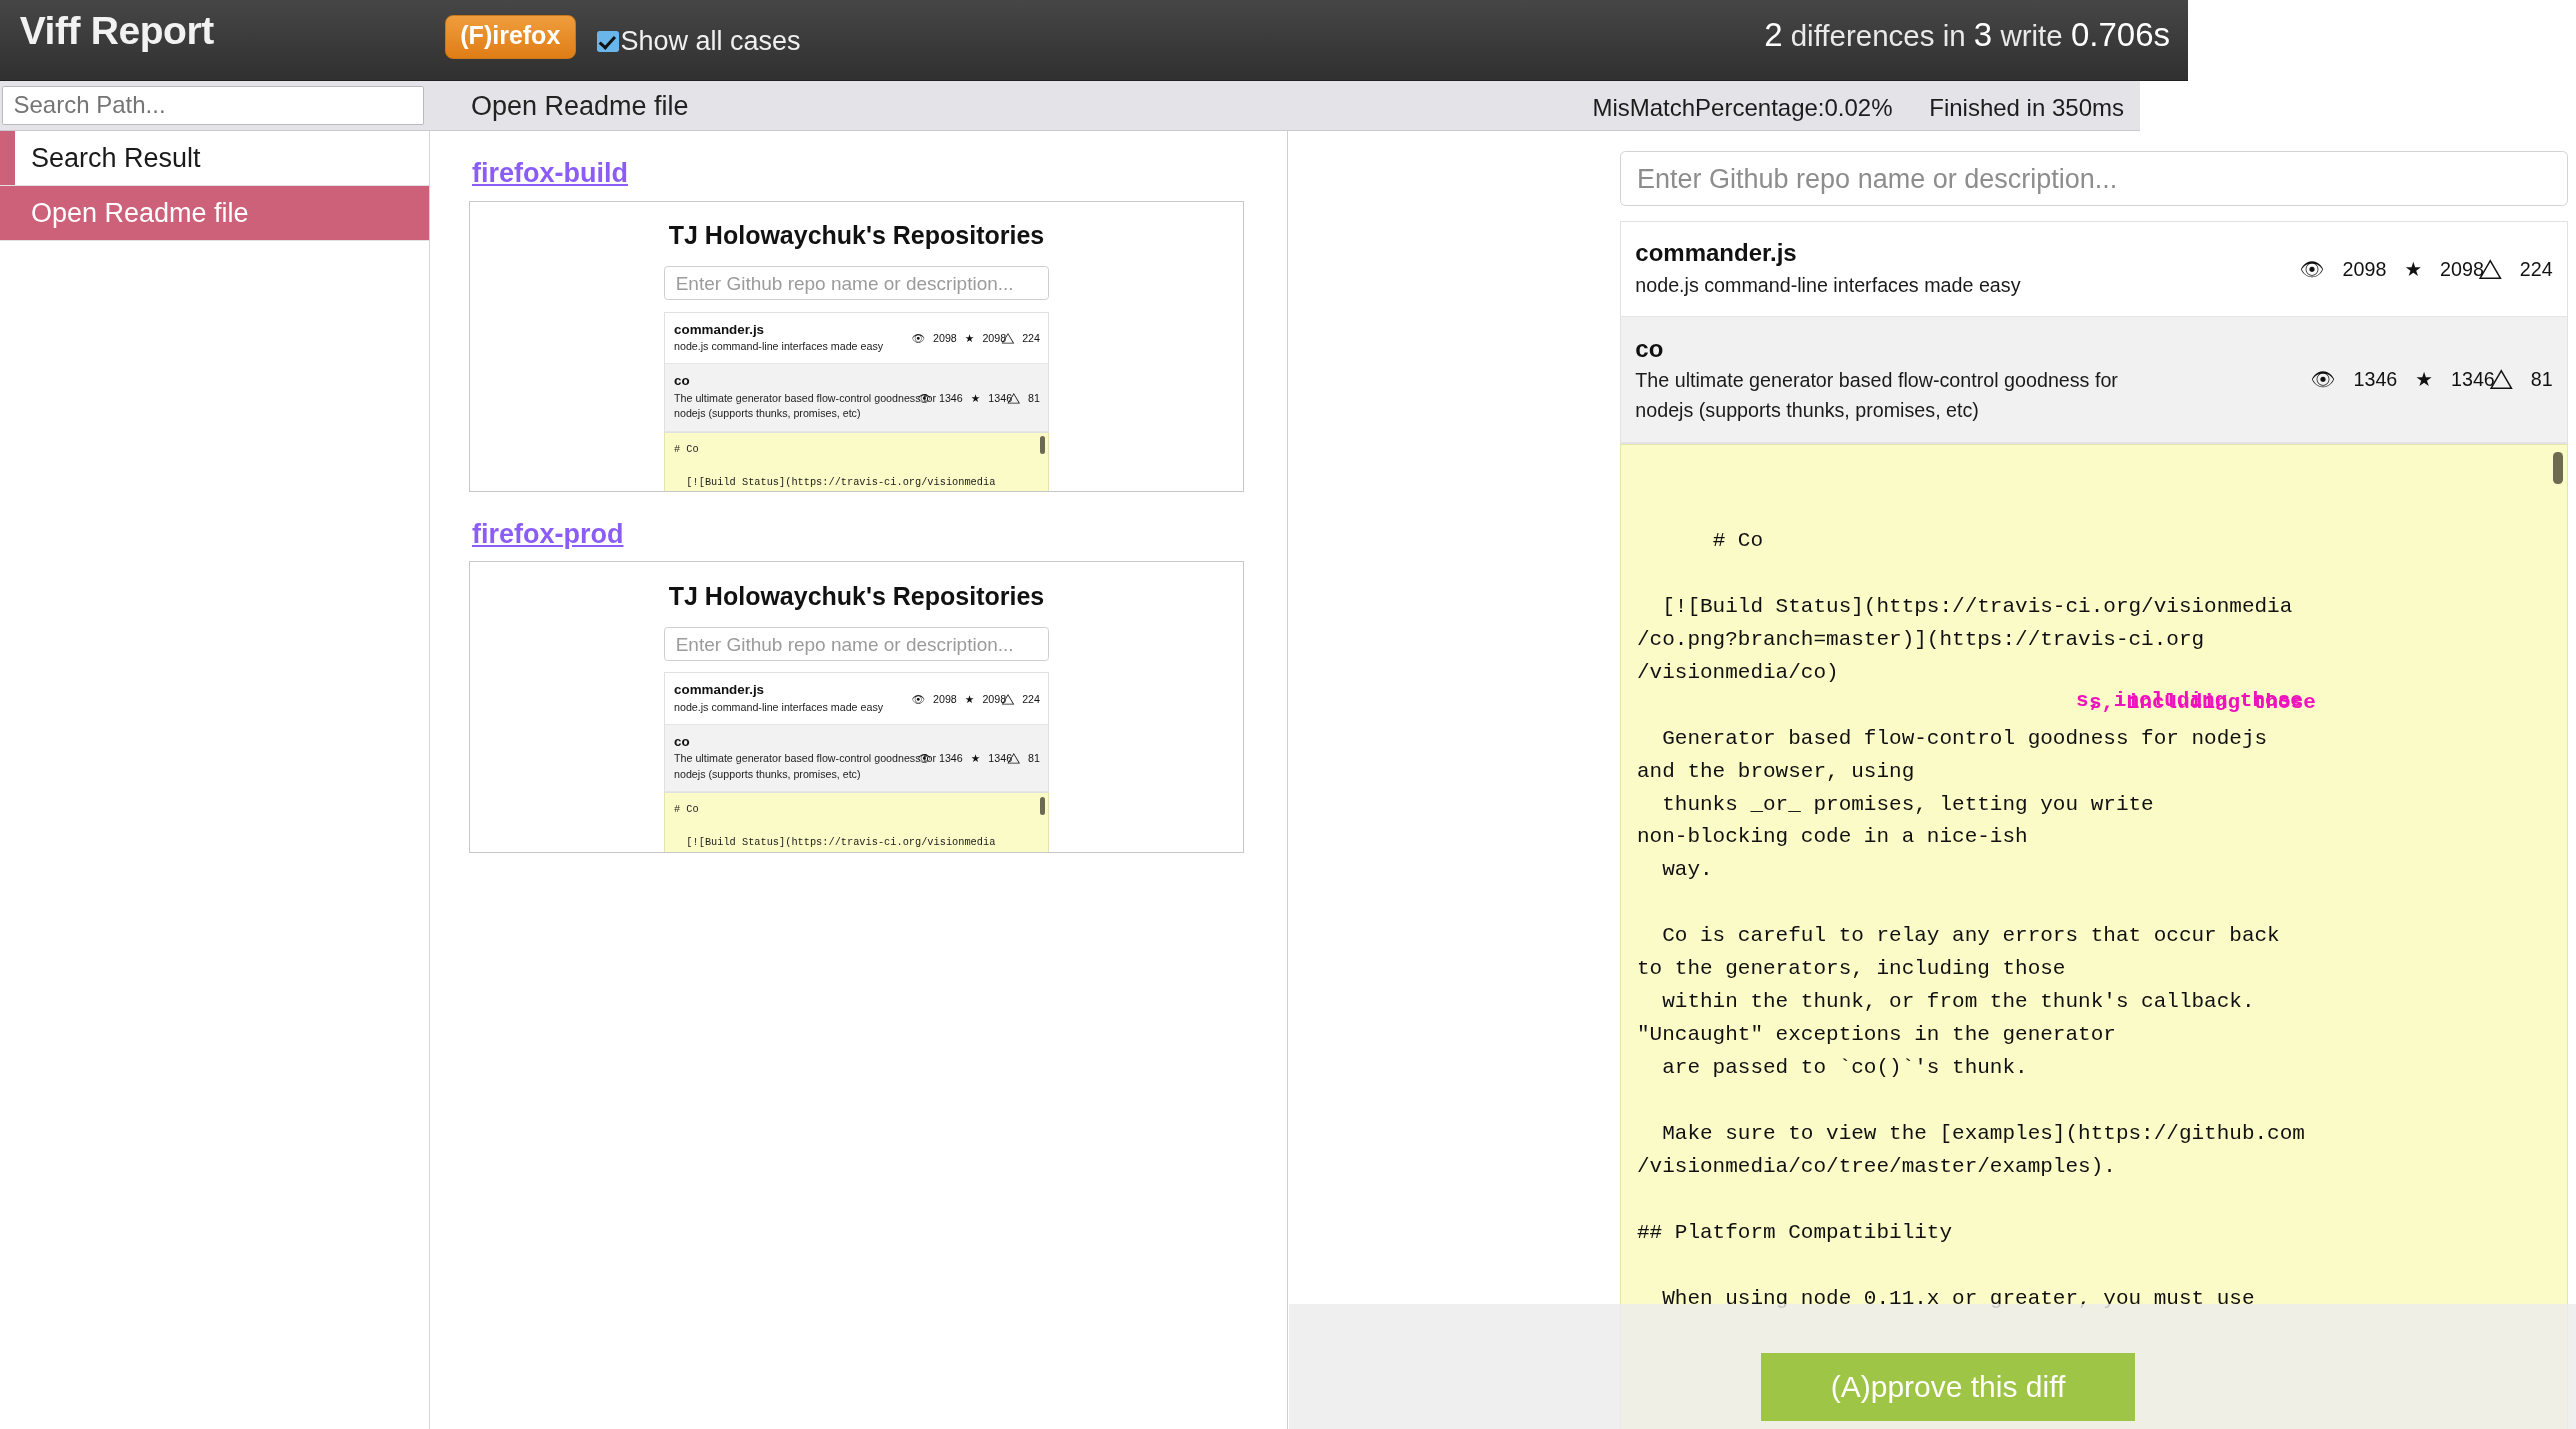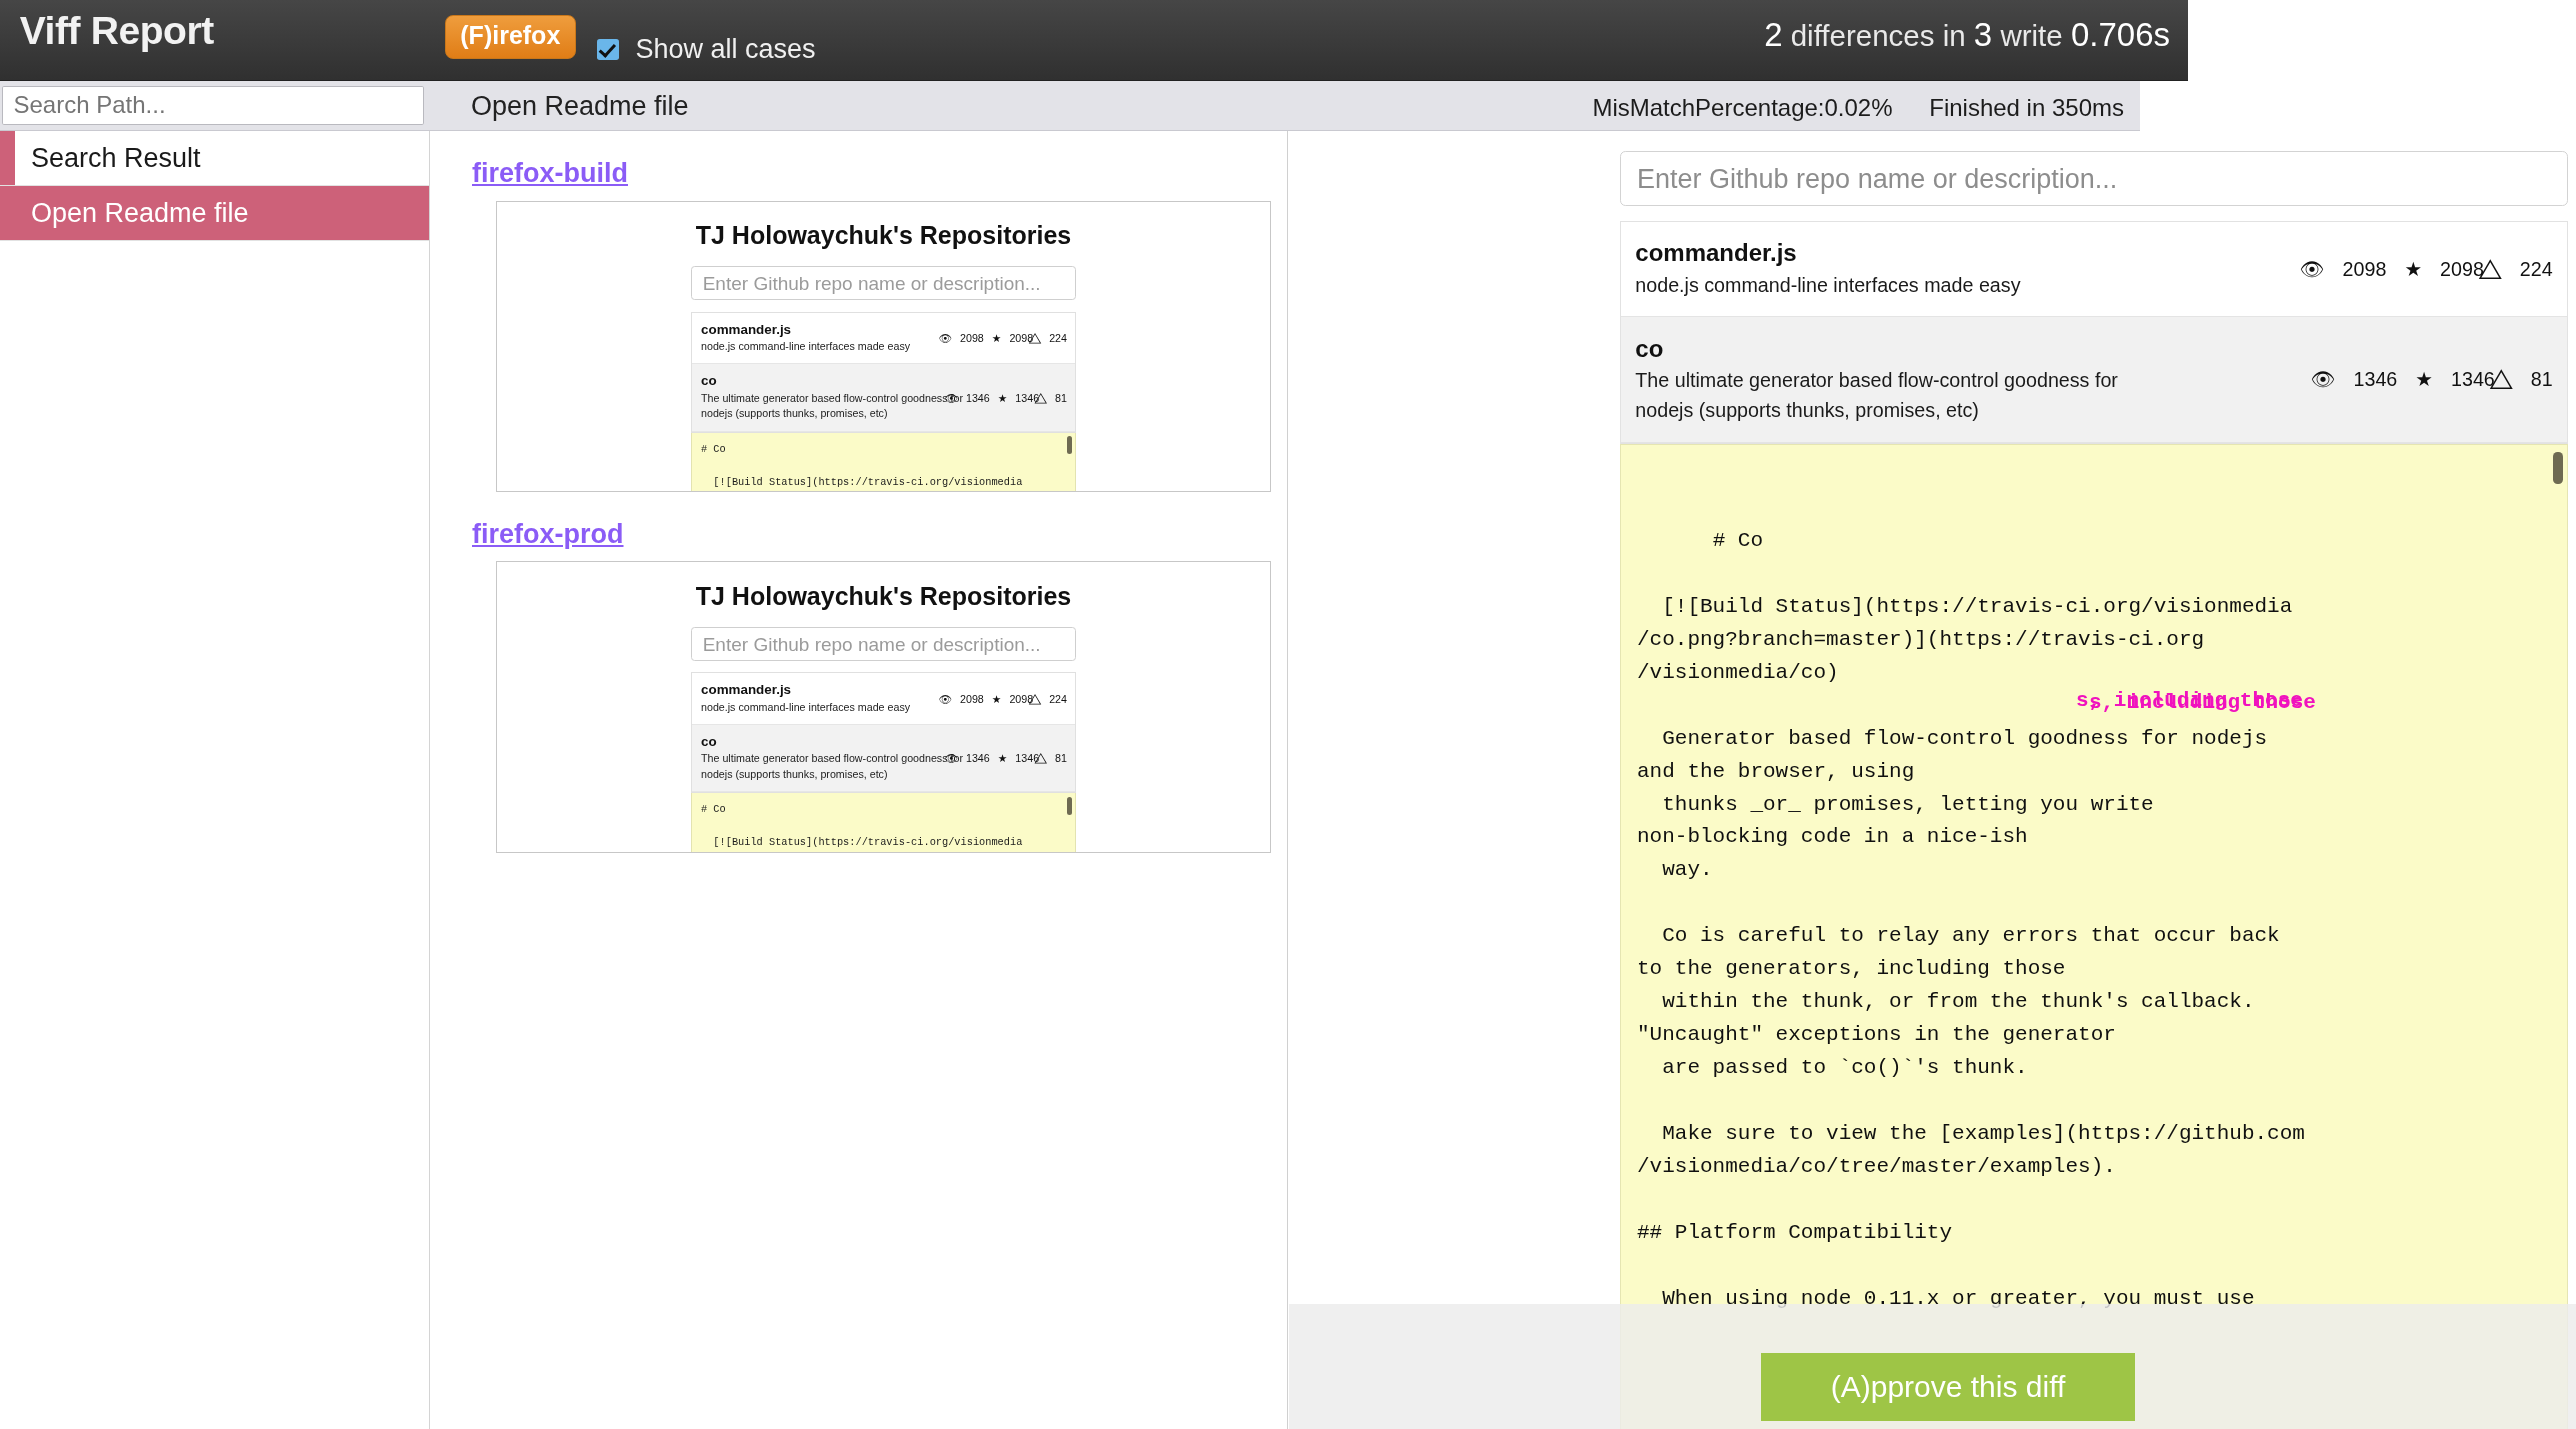--- a/index.html
+++ b/index.html
@@ -25,23 +25,23 @@
   .browser-pill{
     position:absolute;left:445px;top:15px;
     background:#e8912d;
     background:linear-gradient(to bottom,#ef9d3d,#e07d16);
     color:#ffffff;font-size:25px;font-weight:bold;
     padding:5.4px 14.3px 7.2px 14.3px;border-radius:8px;
     border:0.9px solid #c9771a;
     cursor:pointer;
   }
   .showall{
-    position:absolute;left:597px;top:34px;
+    position:absolute;left:597px;top:26px;
     color:#f0f0f0;font-size:27px;
-    display:flex;align-items:center;gap:17px;
+    display:flex;align-items:center;gap:2px;
     cursor:pointer;
   }
   .cbx{
     width:21.5px;height:21.5px;background:#6ab6ea;border-radius:2.7px;
     display:inline-block;position:relative;
   }
   .cbx:after{
     content:"";position:absolute;left:6.3px;top:1.8px;
     width:6.3px;height:12.5px;border:solid #111;border-width:0 3.6px 3.6px 0;
     transform:rotate(42deg);
@@ -96,21 +96,21 @@
     position:absolute;left:431px;top:131px;width:857px;bottom:0;
     background:#fff;border-right:0.9px solid #d0d0d0;box-sizing:border-box;
     overflow:hidden;
   }
   .thumb-title{
     font-size:27px;font-weight:bold;color:#8b5cf6;
     margin:27px 0 11.6px 41px;
     text-decoration:underline;
   }
   .thumb-frame{
-    margin-left:65px;width:775px;
+    margin-left:38px;width:775px;
     border:0.9px solid #c7c7c7;background:#fff;box-sizing:border-box;
     overflow:hidden;
   }
   .thumb-frame.t1{height:291px;}
   .thumb-frame.t2{height:292px;}
   
   .mini{padding:12.5px 0 0 0;}
   .mini-h1{
     text-align:center;font-size:25px;font-weight:bold;color:#111;
     margin:7.2px 0 16px 0;

